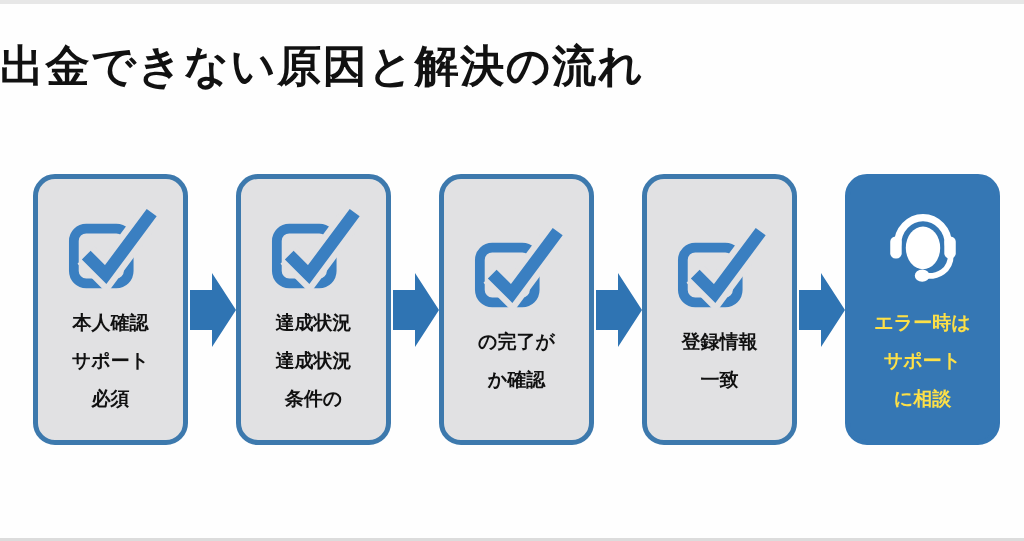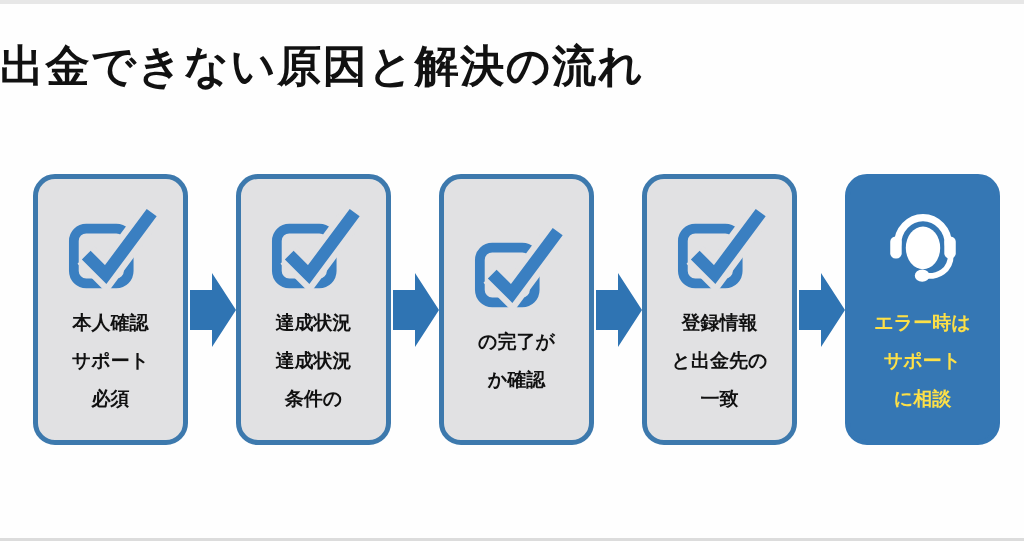--- a/index.html
+++ b/index.html
@@ -177,21 +177,20 @@
     <div class="step">
       <span class="icon">
         <svg width="92" height="92" viewBox="0 0 104 104">
           <rect class="chk-rect" x="10" y="30" width="62" height="62" rx="14"></rect>
           <path class="chk-knockout" d="M 24,60 L 46,82 L 98,12"></path>
           <path class="chk-mark" d="M 24,60 L 46,82 L 98,12"></path>
         </svg>
       </span>
       <div class="lines">
         <div class="line">登録情報</div>
-        <div class="line">と出金先の</div>
         <div class="line">一致</div>
       </div>
     </div>
 
     <div class="connector">
       <svg width="46" height="74" viewBox="0 0 46 74">
         <polygon class="arrow-poly" points="0,17 22,17 22,0 46,37 22,74 22,57 0,57"></polygon>
       </svg>
     </div>
 

